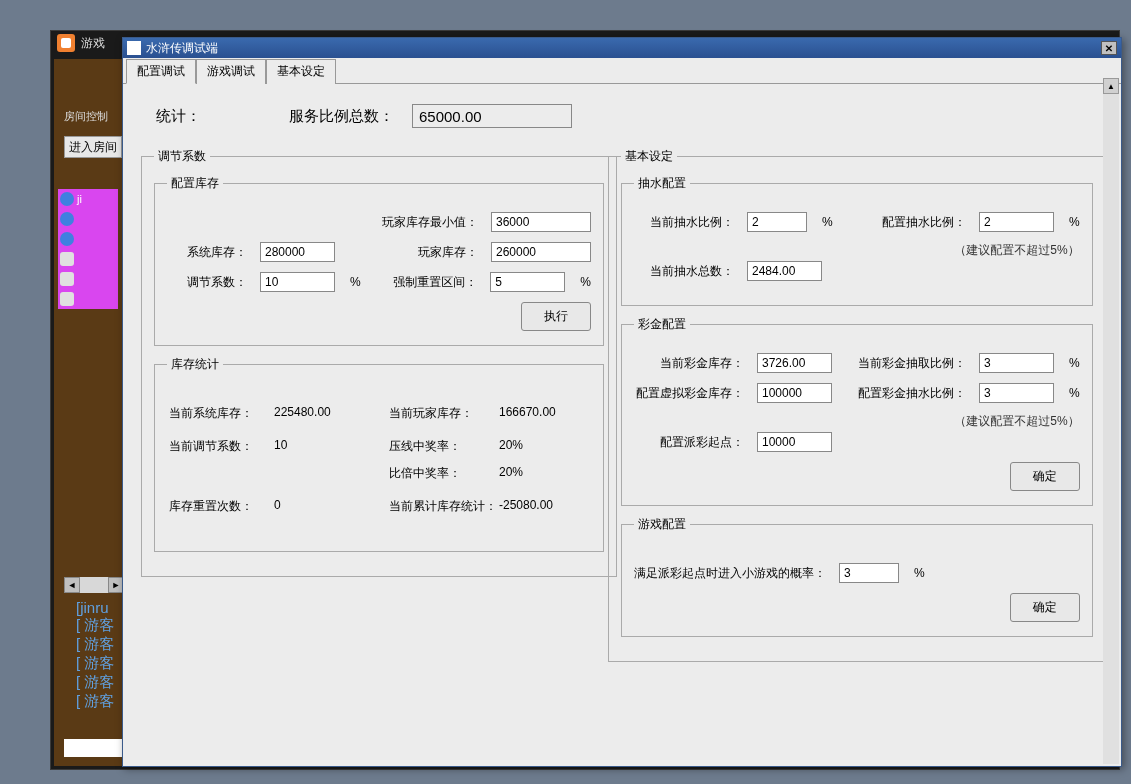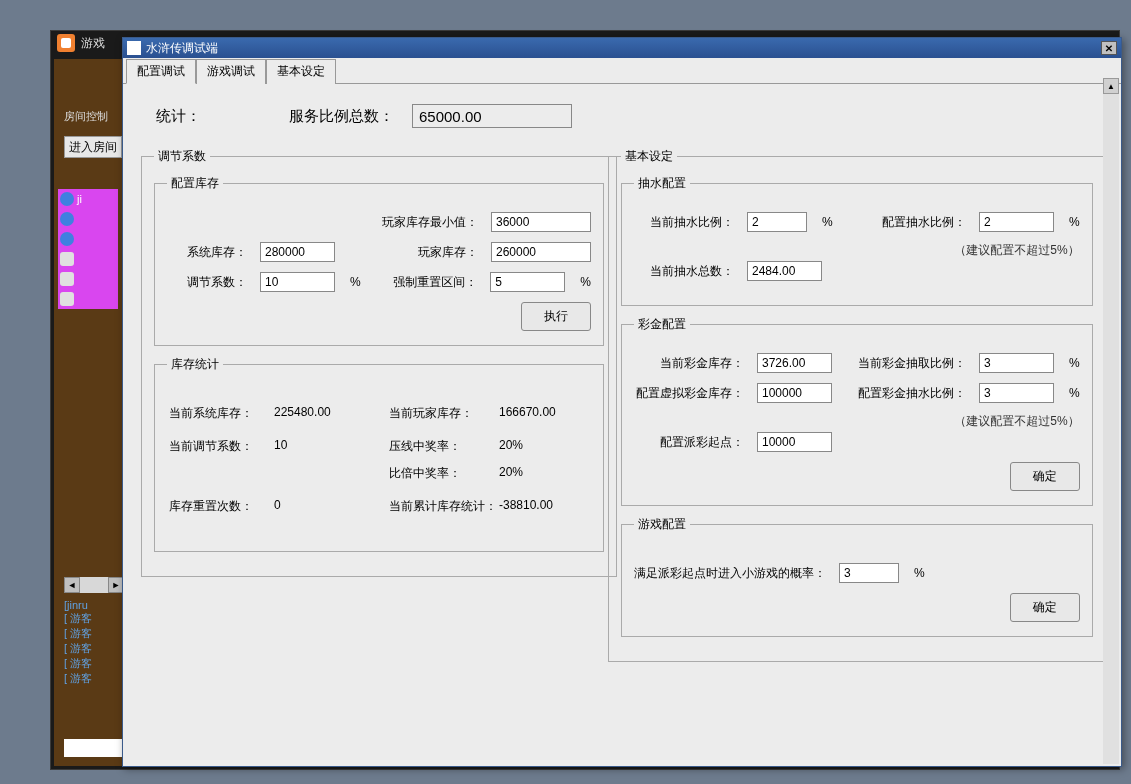--- a/index.html
+++ b/index.html
@@ -103,23 +103,23 @@
   background: #c0c0c0;
   border: 1px solid #888;
   font-size: 9px;
   display: flex;
   align-items: center;
   justify-content: center;
 }
 .scroll-track { flex: 1; background: #d8d8d8; }
 .log-area {
   position: absolute;
-  left: 10px; top: 540px;
+  left: 22px; top: 540px;
   width: 60px;
-  font-size: 11px;
+  font-size: 15px;
   color: #60a0e0;
 }
 .log-line { 
   white-space: nowrap;
   overflow: hidden;
 }
 .input-area {
   position: absolute;
   left: 10px; top: 680px;
   width: 60px; height: 18px;
@@ -435,21 +435,21 @@
               <div class="stats-row" style="margin-top:-6px">
                 <div class="stats-cell-l"></div>
                 <div class="stats-val-l"></div>
                 <div class="stats-cell-r">比倍中奖率：</div>
                 <div class="stats-val-r">20%</div>
               </div>
               <div class="stats-row">
                 <div class="stats-cell-l">库存重置次数：</div>
                 <div class="stats-val-l">0</div>
                 <div class="stats-cell-r">当前累计库存统计：</div>
-                <div class="stats-val-r">-38810.00</div>
+                <div class="stats-val-r">-25080.00</div>
               </div>
             </div>
           </fieldset>
         </fieldset>
       </div>
 
       <div class="col-right">
         <fieldset class="nested">
           <legend>基本设定</legend>
 

